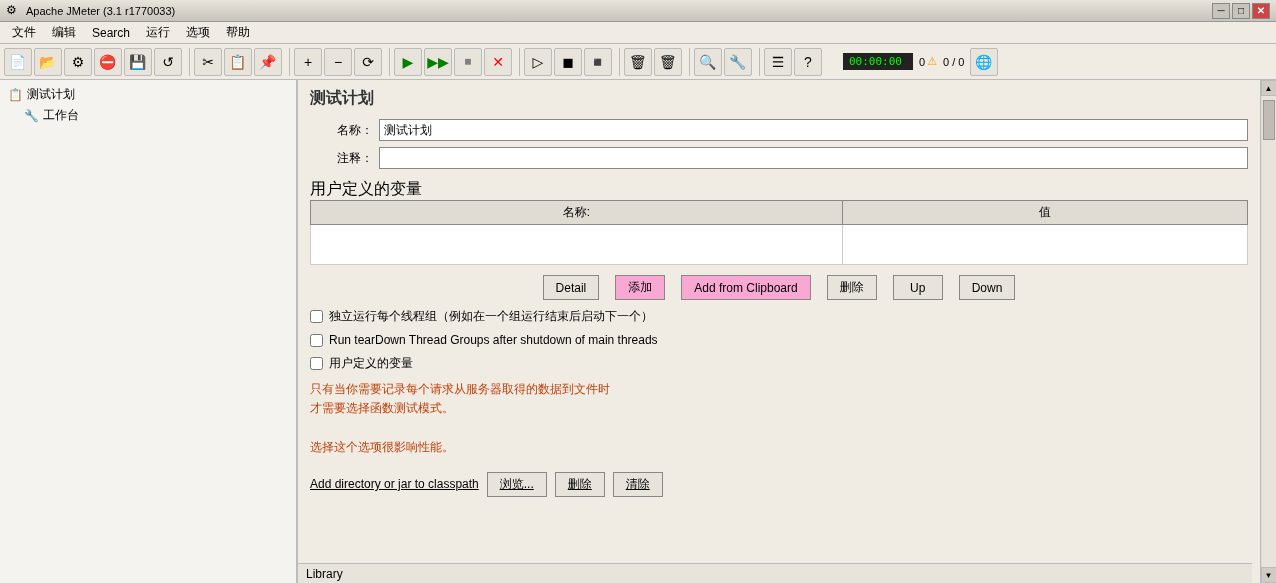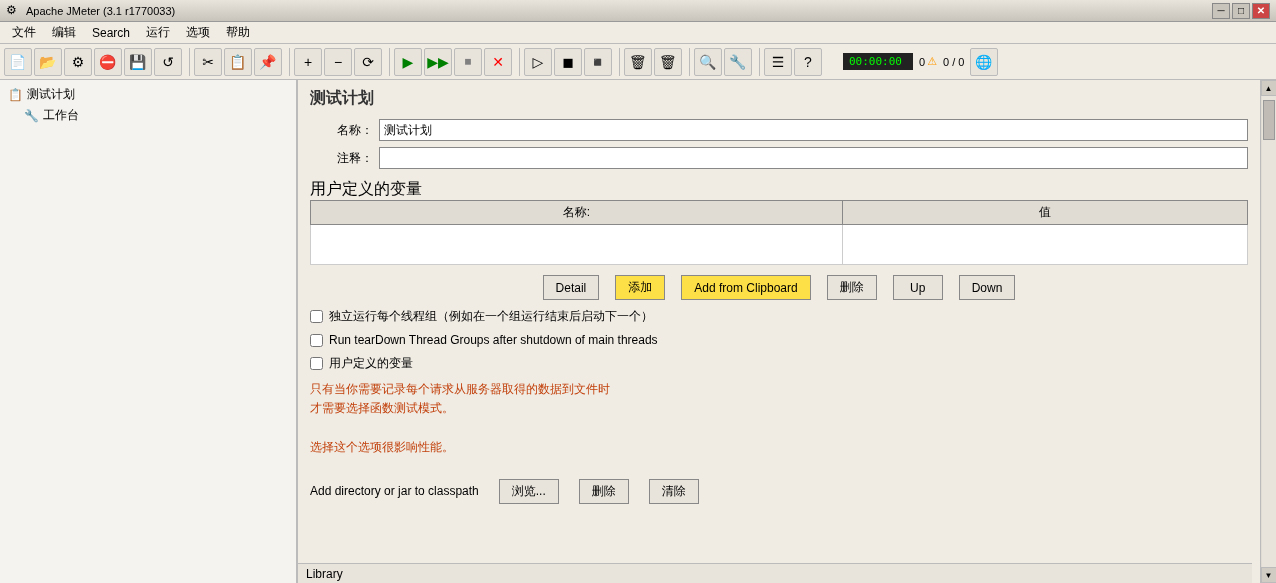--- a/index.html
+++ b/index.html
@@ -131,33 +131,33 @@
     .variables-table .empty-row td { height: 40px; }
 
     
     .btn-row {
       display: flex; gap: 16px; margin: 8px 0; justify-content: center;
     }
     .btn {
       padding: 3px 12px; background: #e8e4dc; border: 1px solid #888;
       font-size: 12px; cursor: pointer; min-width: 50px;
     }
-    .btn-primary { background: #fde047; }
+    .btn-primary { background: #f9a8d4; }
 
     
     .checkbox-row { display: flex; align-items: center; margin: 8px 0; gap: 6px; }
     .checkbox-row input[type="checkbox"] { width: 13px; height: 13px; }
     .checkbox-row label { font-size: 12px; text-align: right; }
 
     
     .desc-text { font-size: 12px; color: #c2410c; margin: 6px 0; line-height: 1.6; }
 
     
     .classpath-row {
-      display: flex; align-items: center; margin: 22px 0; gap: 20px; font-size: 12px;
+      display: flex; align-items: center; margin: 15px 0; gap: 8px; font-size: 12px; text-decoration: underline;
     }
     .classpath-label { font-size: 12px; }
 
     
     .library-row {
       border-top: 1px solid #bbb; padding: 4px 8px; font-size: 12px;
       background: #e8e4dc; position: absolute; bottom: 0; left: 0; right: 24px;
       height: 20px; display: flex; align-items: center;
     }
   </style>

